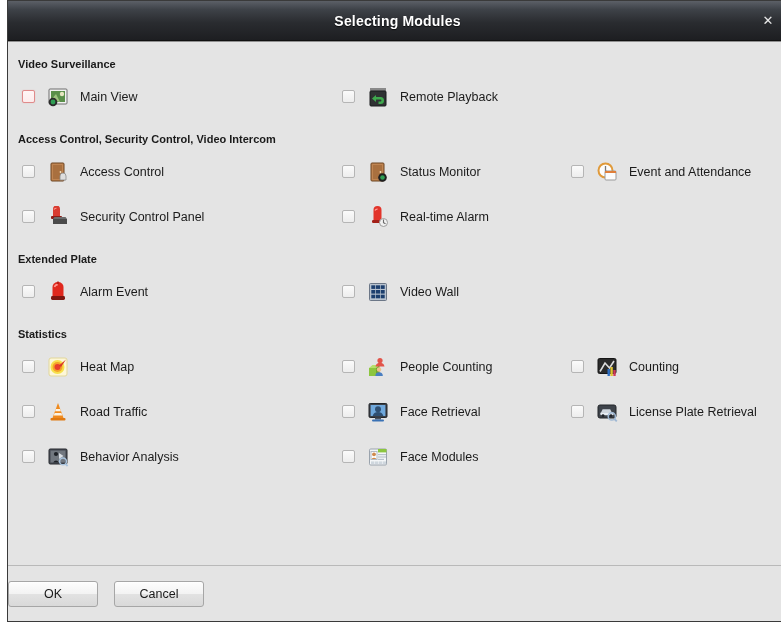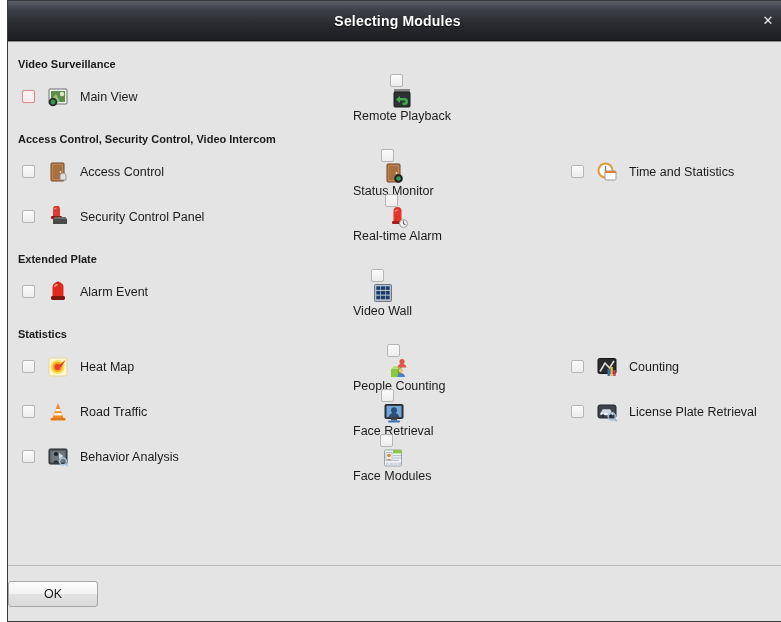--- a/index.html
+++ b/index.html
@@ -39,21 +39,21 @@
   .section{margin:0;}
   .section-title{
     font-size:11px;font-weight:bold;color:#1a1a1a;
     padding-left:10px;
   }
   .row{position:relative;height:45px;}
   .cell{
     position:absolute;top:0;height:45px;display:flex;align-items:center;
   }
   .c1{left:14px;}
-  .c2{left:334px;flex-direction:column;}
+  .c2{left:334px;}
   .c3{left:563px;}
   .chk{
     width:13px;height:13px;box-sizing:border-box;
     border:1px solid #b5b5b5;border-radius:2px;
     background:linear-gradient(to bottom,#fbfbfb,#ededed);
     flex:0 0 13px;cursor:pointer;
   }
   .chk.hl{
     border:1px solid #e08b8b;
     background:linear-gradient(to bottom,#fff6f6,#fdecec);
@@ -156,21 +156,21 @@
             <div class="cell c3">
               <span class="chk"></span>
               <span class="icon">
                 <svg viewBox="0 0 22 22" xmlns="http://www.w3.org/2000/svg">
                   <circle cx="9.5" cy="9.5" r="7" fill="#fdfdfd" stroke="#e09a3a" stroke-width="2"></circle>
                   <path d="M9.5 5 v4.8 l3.3 2" stroke="#7a7a7a" stroke-width="1.3" fill="none"></path>
                   <rect x="9" y="10" width="11" height="9" rx="1" fill="#fcfcfc" stroke="#9a9a9a"></rect>
                   <path d="M9 10 h11 v2 h-11 z" fill="#e07f3a"></path>
                 </svg>
               </span>
-              <span class="label">Time and Statistics</span>
+              <span class="label">Event and Attendance</span>
             </div>
           </div>
           <div class="row">
             <div class="cell c1">
               <span class="chk"></span>
               <span class="icon">
                 <svg viewBox="0 0 22 22" xmlns="http://www.w3.org/2000/svg">
                   <path d="M6 3 a3.5 3.5 0 0 1 7 0 v7 h-7 z" fill="#d93b30"></path>
                   <path d="M7 3.5 a2.4 2.4 0 0 1 2.4 -1.2" stroke="#ff9a92" stroke-width="1.2" fill="none"></path>
                   <rect x="4" y="10" width="11" height="3" rx="1" fill="#8e1c16"></rect>
@@ -360,15 +360,16 @@
               </span>
               <span class="label">Face Modules</span>
             </div>
           </div>
         </div>
       </div>
   </div>
 
   <div class="footer">
     <button class="btn">OK</button>
+    <button class="btn">Cancel</button>
   </div>
 
 </div>
 
 </body></html>

